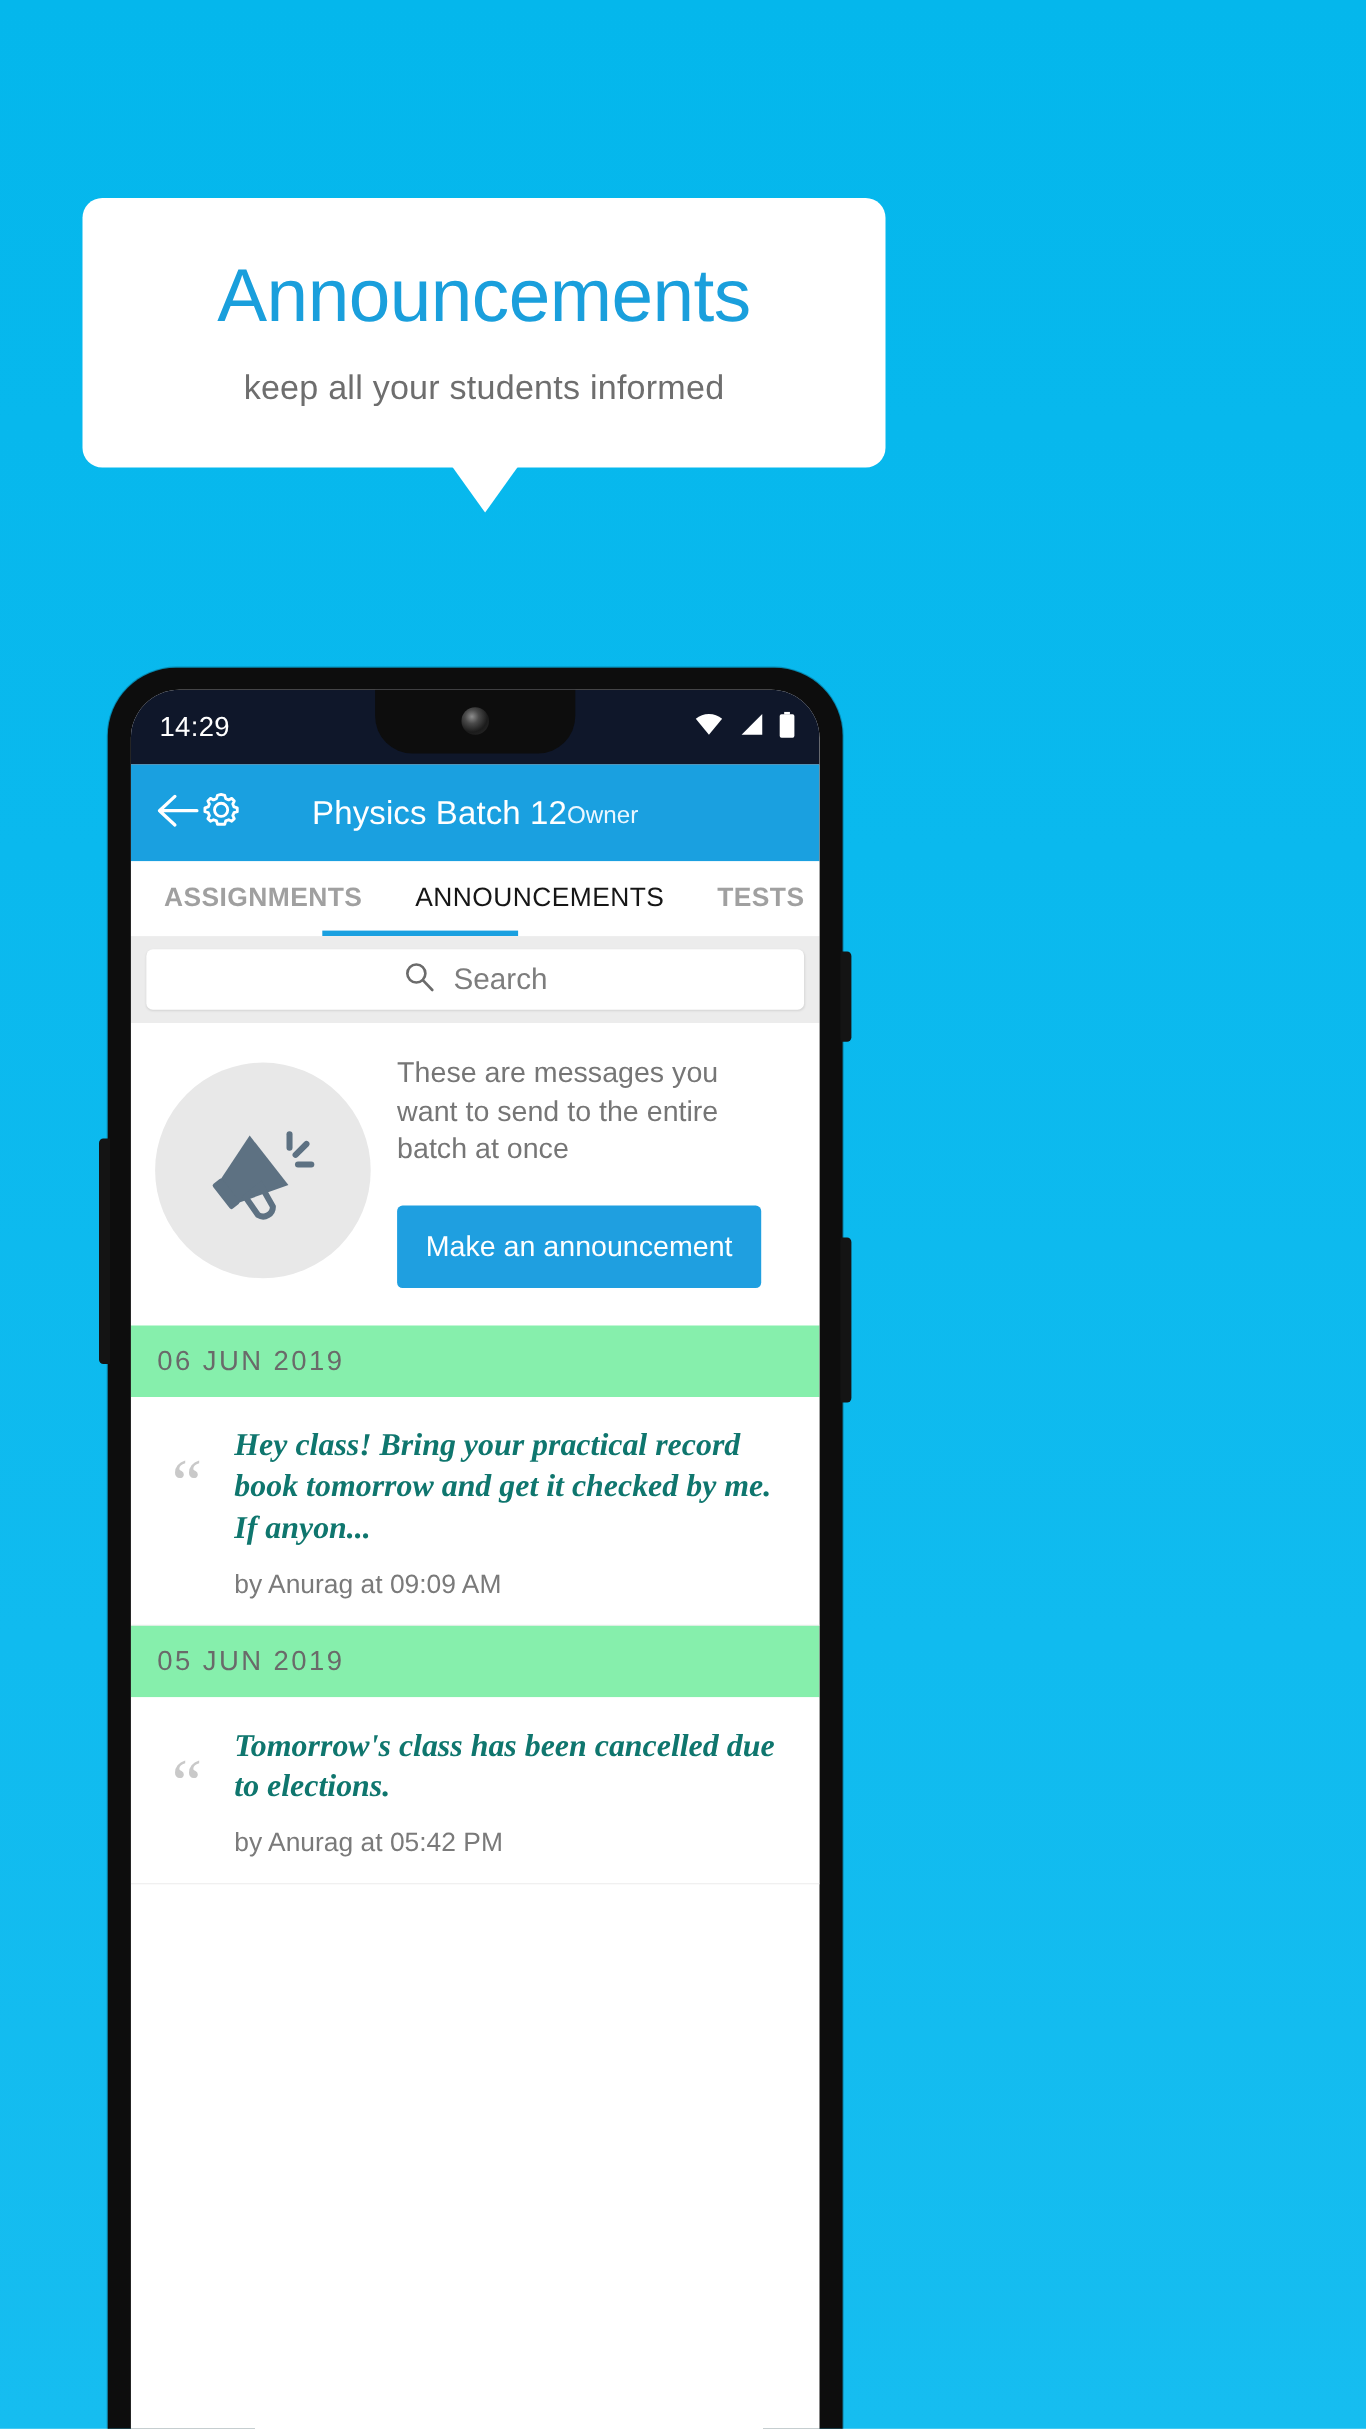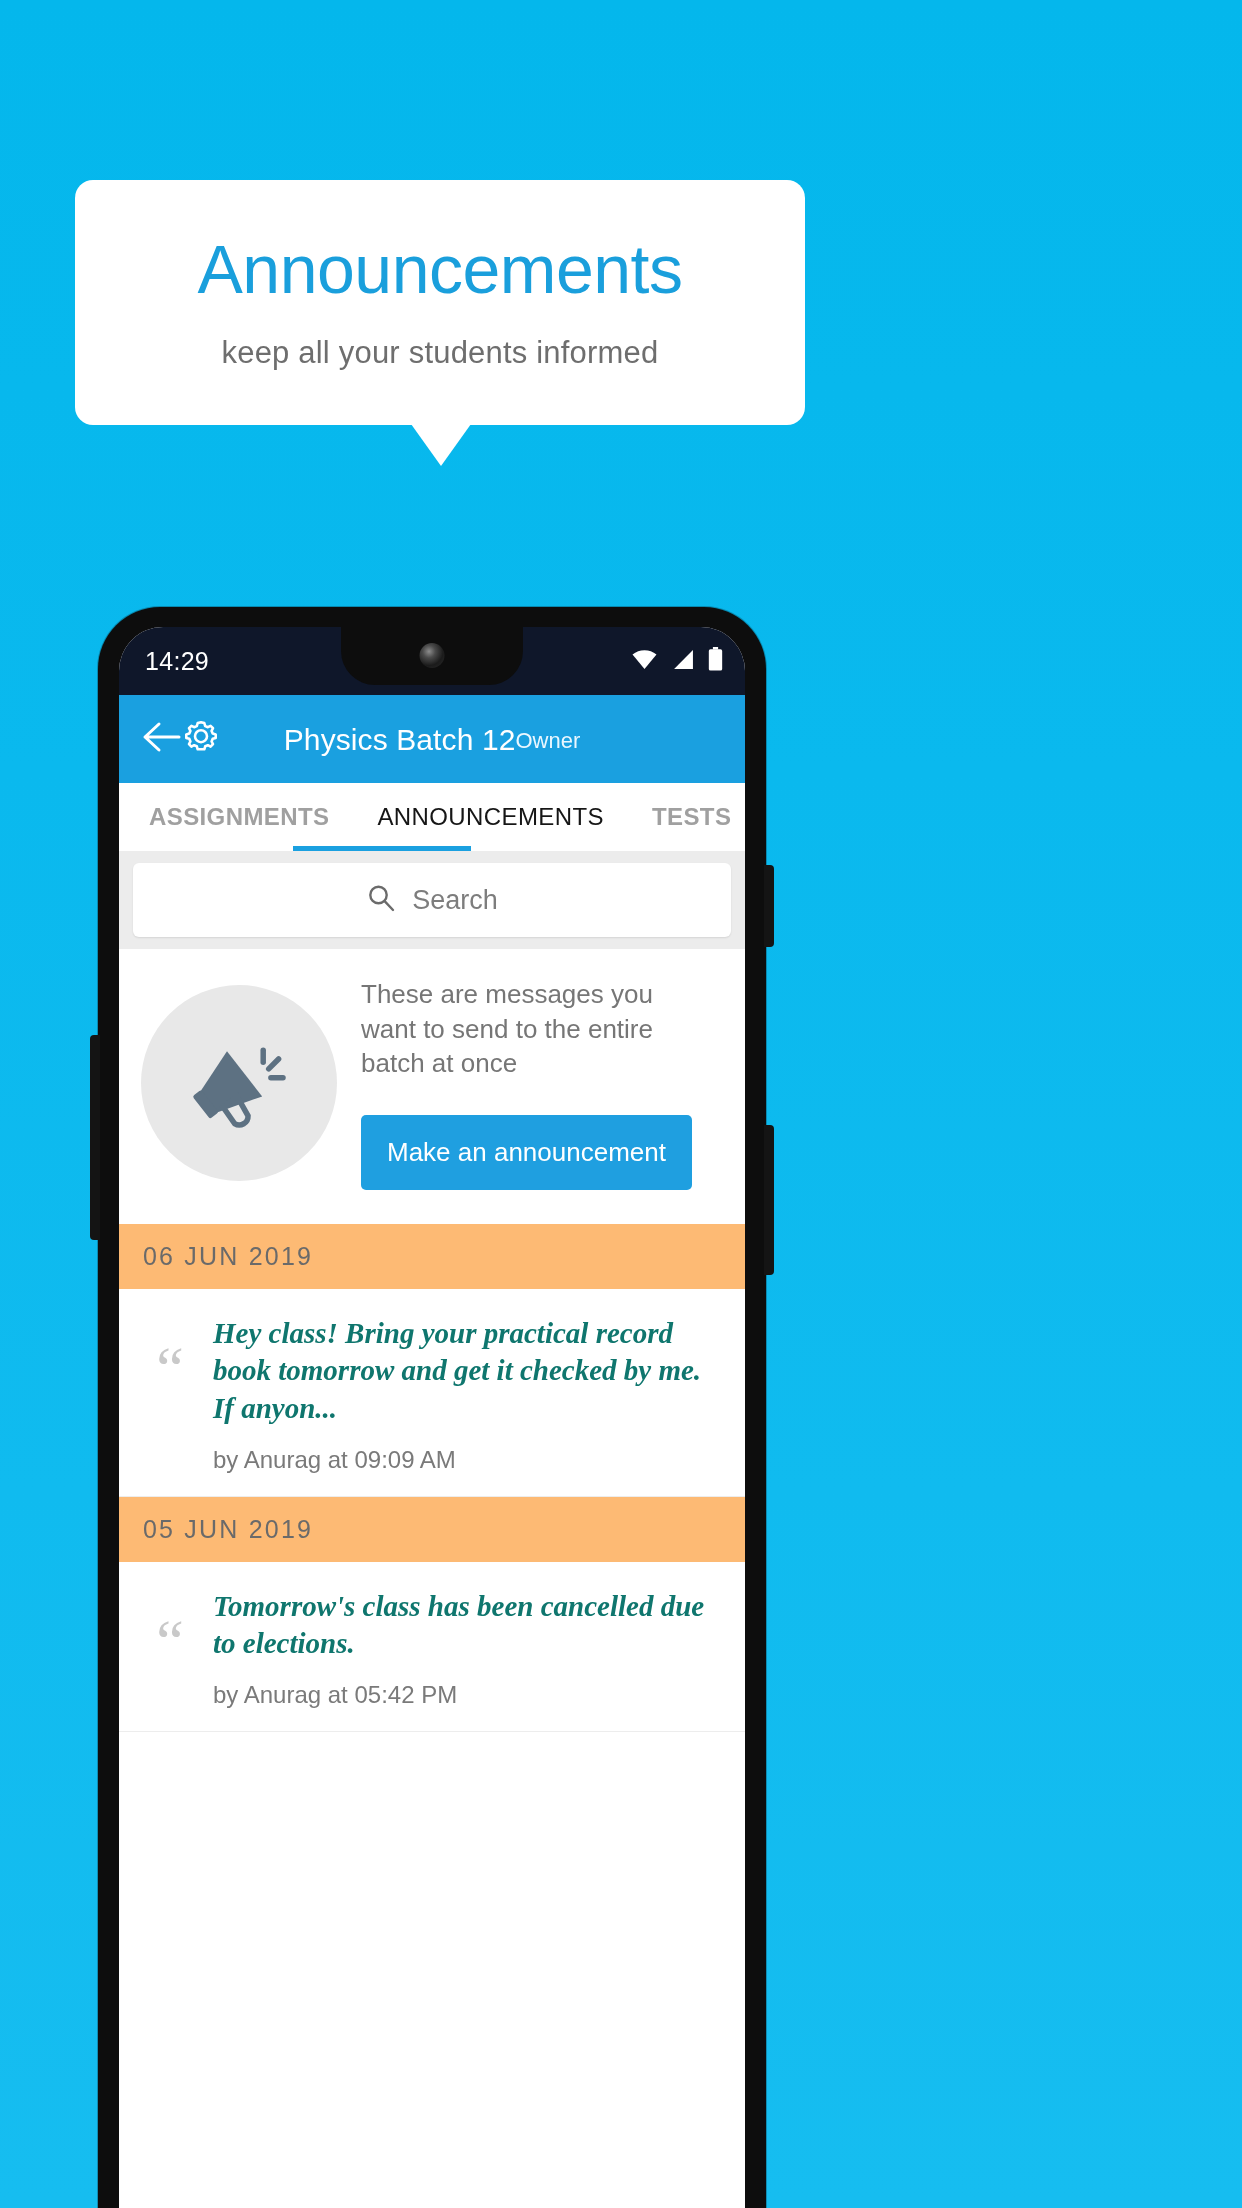--- a/index.html
+++ b/index.html
@@ -180,21 +180,21 @@
   }
 
   
   .search-wrap {
     background:#ececec;
     padding:12px 14px;
   }
   .search-box {
     background:#ffffff;
     border-radius:6px;
-    height:74px;
+    height:55px;
     display:flex;
     align-items:center;
     justify-content:center;
     gap:16px;
     box-shadow:0 1px 2px rgba(0,0,0,0.10);
   }
   .search-icon { width:30px; height:30px; }
   .search-placeholder { color:#7d7d7d; font-size:27px; font-weight:400; }
 
   
@@ -227,21 +227,21 @@
     font-size:26px;
     padding:22px 26px;
     border-radius:5px;
     border:none;
     cursor:pointer;
     font-family:"Liberation Sans", sans-serif;
   }
 
   
   .date-header {
-    background:#fdba74;
+    background:#86efac;
     color:#6a6a6a;
     font-size:25px;
     letter-spacing:2.2px;
     padding:18px 24px;
   }
   .ann-item {
     background:#ffffff;
     display:flex;
     align-items:flex-start;
     padding:26px 18px 22px 18px;

